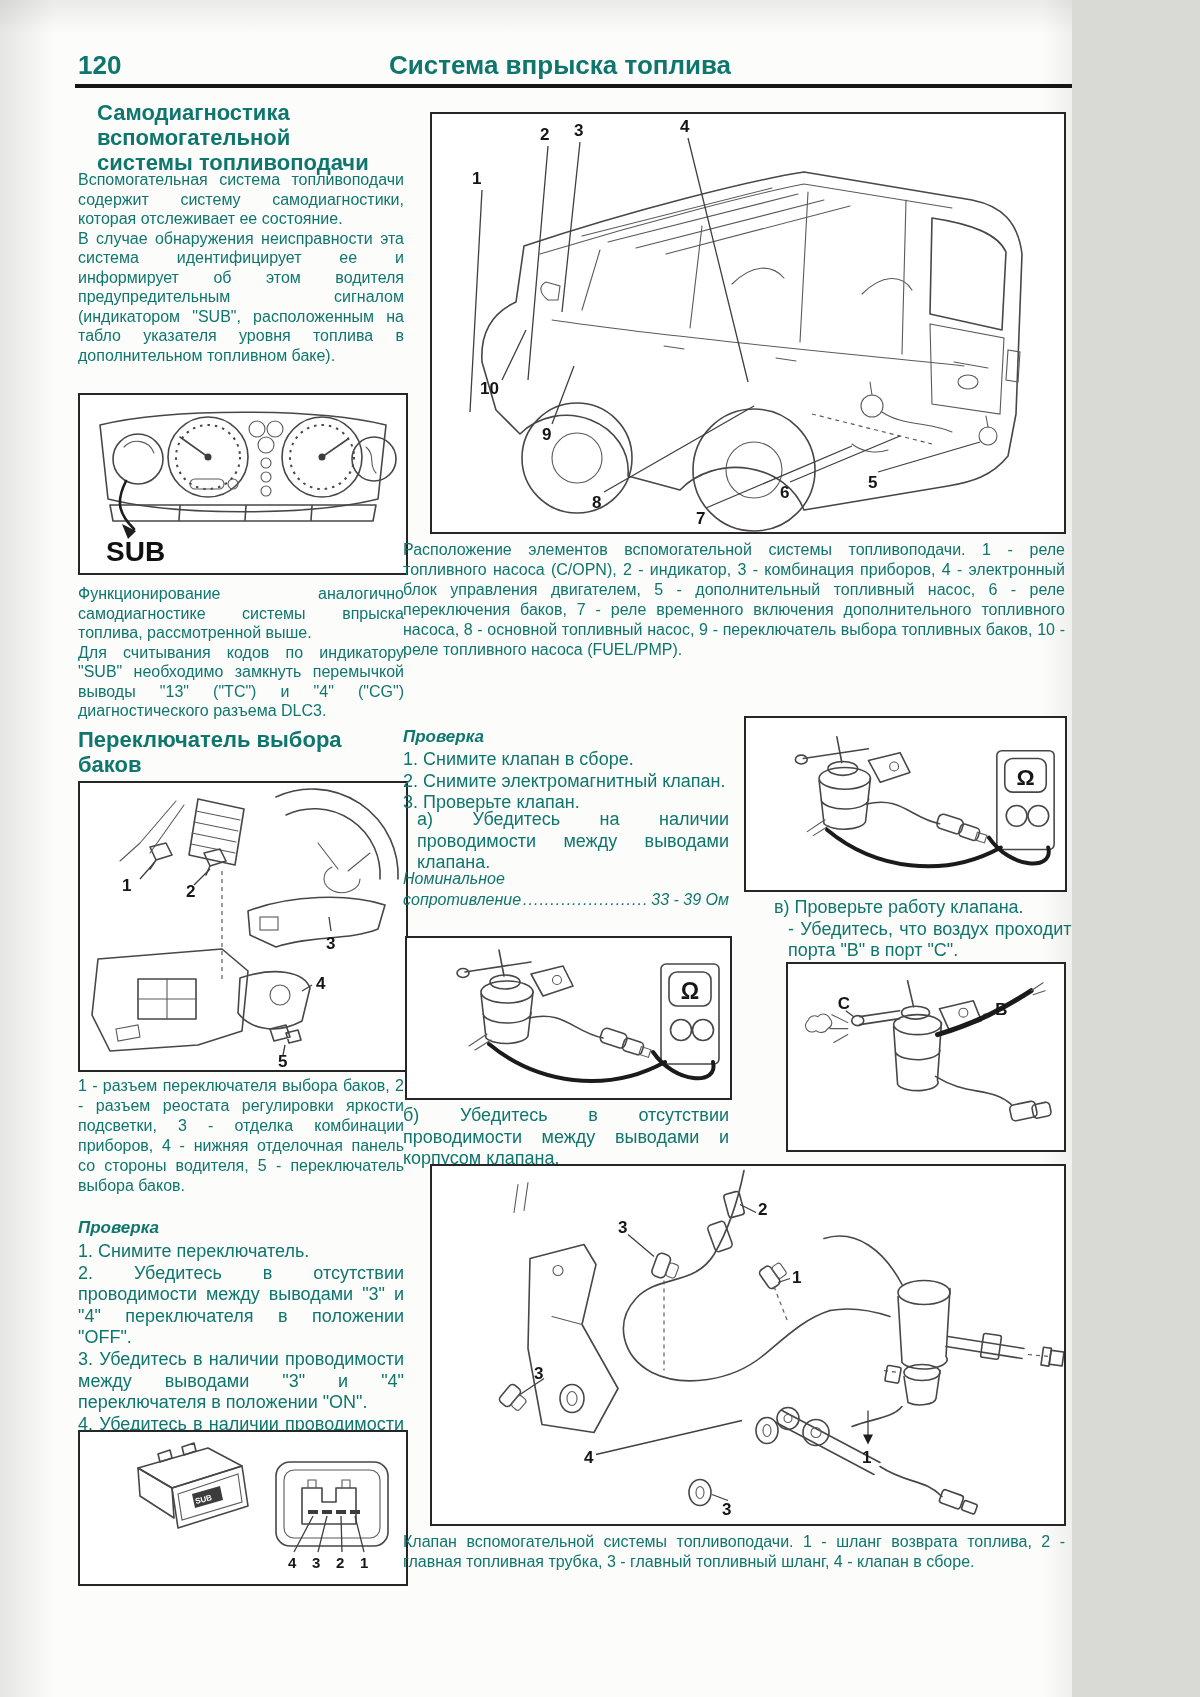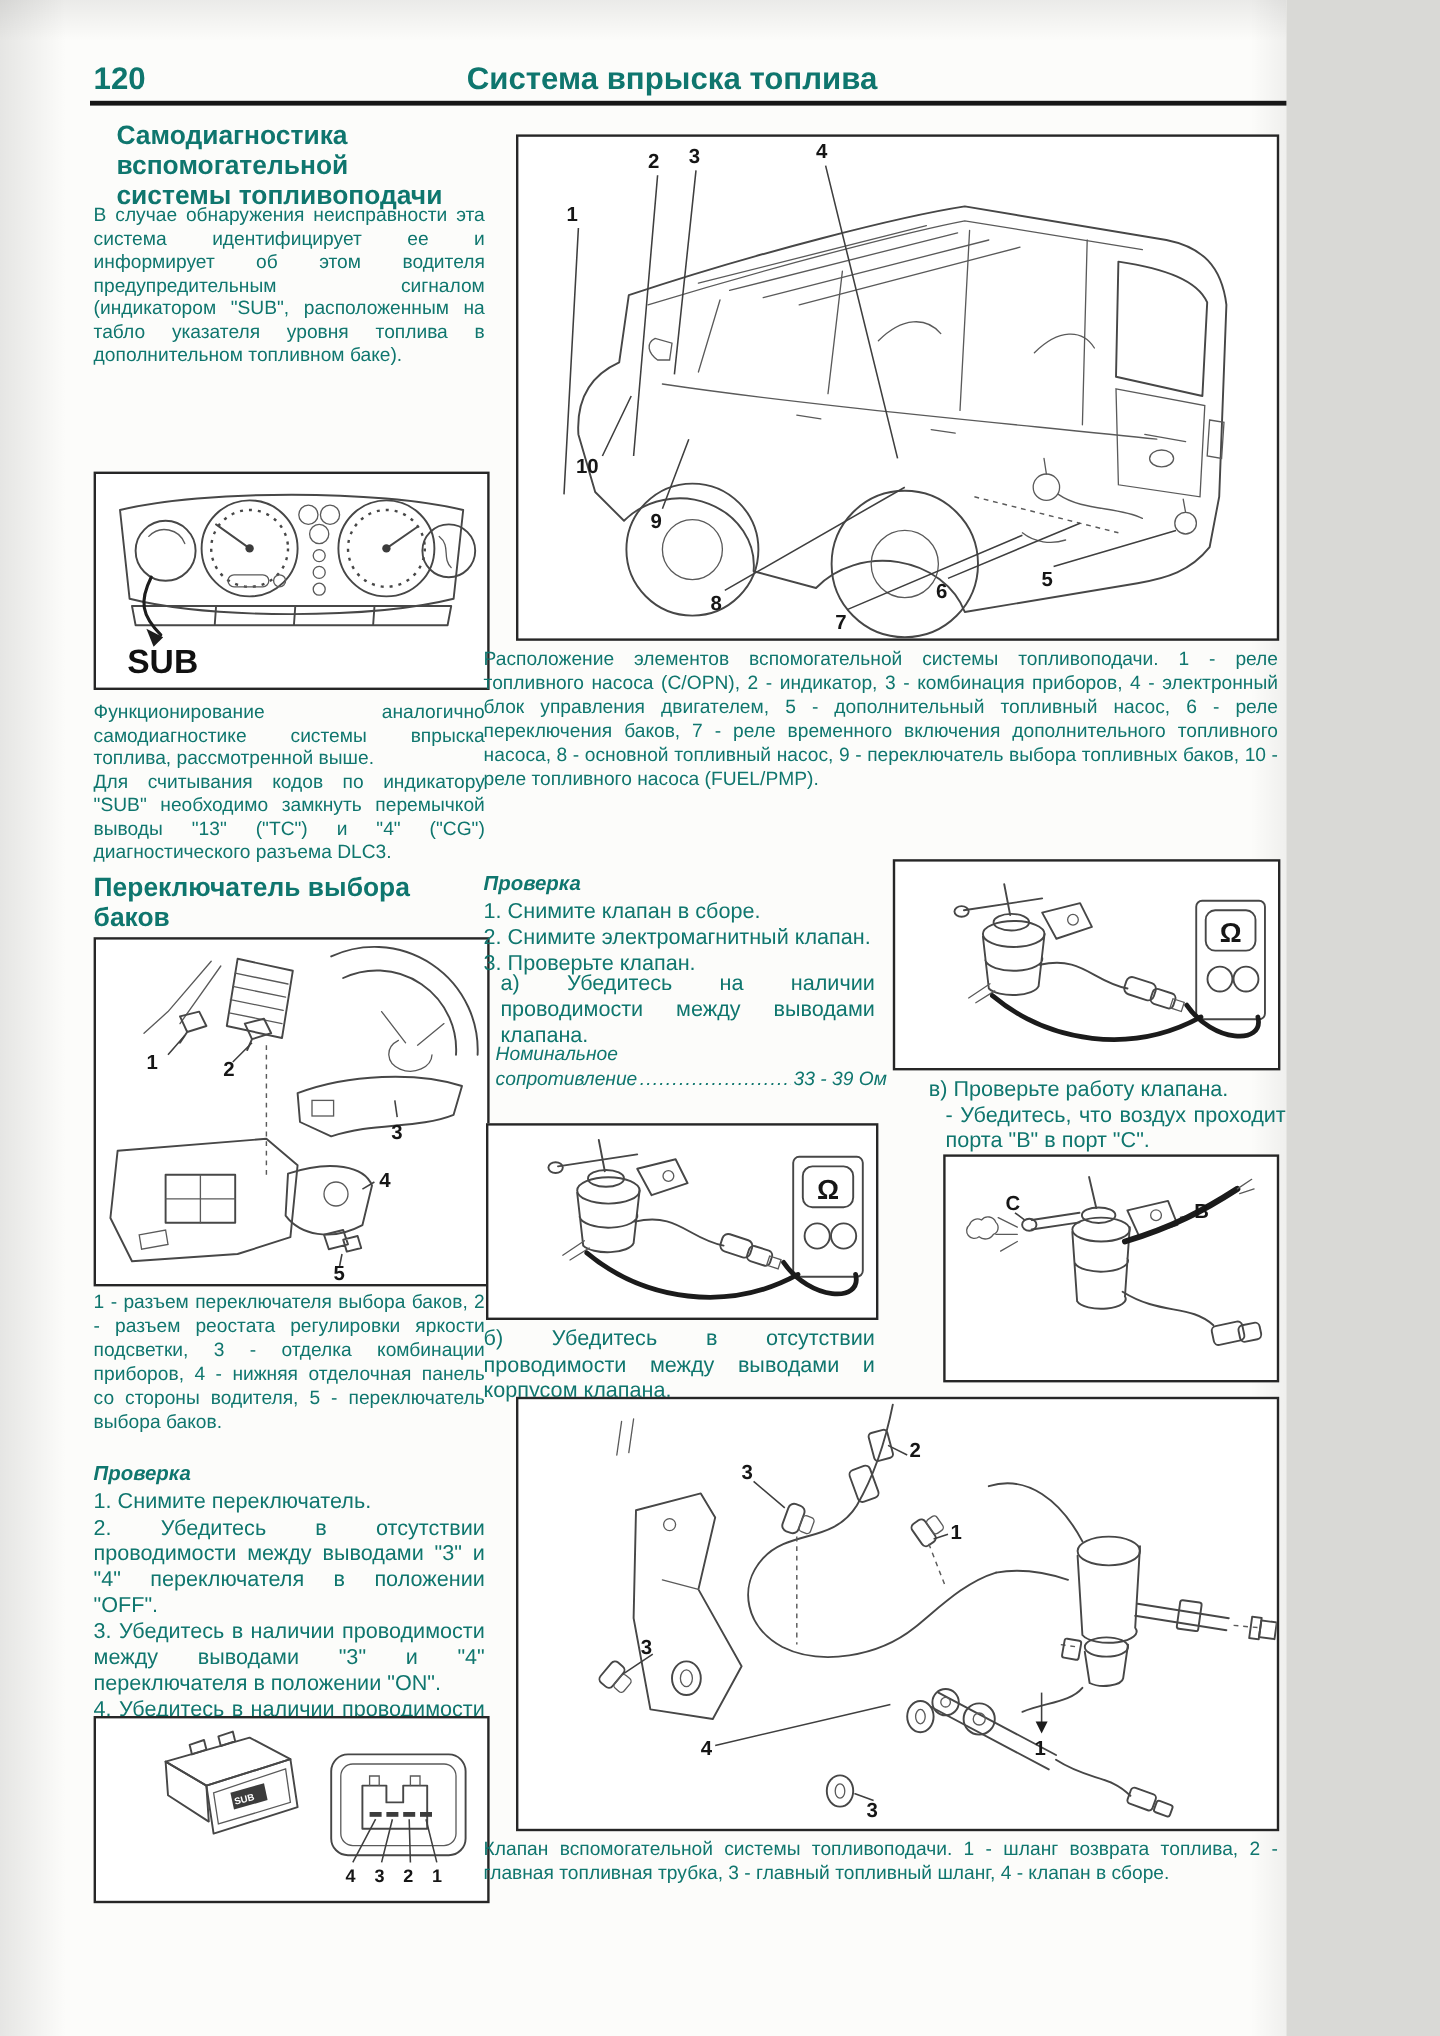--- a/index.html
+++ b/index.html
@@ -40,20 +40,21 @@
 
 <div class="page">
 
   <div class="abs pgnum" style="left:78px;top:50px;">120</div>
   <div class="abs ptitle" style="left:300px;top:50px;width:520px;">Система впрыска топлива</div>
   <div class="abs rule" style="left:75px;top:84px;width:1053px;"></div>
 
   <div class="abs h1" style="left:78px;top:100px;width:272px;margin-left:19px;">Самодиагностика вспомогательной системы топливоподачи</div>
 
   <div class="abs body" style="left:78px;top:170px;width:326px;">
+    <div>Вспомогательная система топливоподачи содержит систему самодиагностики, которая отслеживает ее состояние.</div>
     <div>В случае обнаружения неисправности эта система идентифицирует ее и информирует об этом водителя предупредительным сигналом (индикатором "SUB", расположенным на табло указателя уровня топлива в дополнительном топливном баке).</div>
   </div>
 
   <div class="fig" style="left:78px;top:393px;width:326px;height:178px;">
     <svg viewBox="0 0 326 178">
       <path class="sk" d="M20,30 C90,13 236,13 306,30 L298,104 C230,121 96,121 28,104 Z"></path>
       <path class="sk" d="M30,110 L296,110 L293,126 L33,126 Z M100,111 L99,125 M166,111 L165,125 M232,111 L231,125"></path>
       <circle class="sk" cx="58" cy="64" r="25"></circle>
       <path class="thin" d="M44,52 A18,18 0 0 1 74,58"></path>
       <circle class="sk" cx="128" cy="62" r="40"></circle>
@@ -197,21 +198,21 @@
 
   <div class="abs chk" style="left:403px;top:727px;">Проверка</div>
   <div class="abs steps" style="left:403px;top:749px;width:326px;">
     <div>1. Снимите клапан в сборе.</div>
     <div>2. Снимите электромагнитный клапан.</div>
     <div>3. Проверьте клапан.</div>
   </div>
   <div class="abs steps" style="left:417px;top:809px;width:312px;">
     <div>а) Убедитесь на наличии проводимости между выводами клапана.</div>
   </div>
-  <div class="abs nominal" style="left:403px;top:869px;width:326px;margin-left:10px;">
+  <div class="abs nominal" style="left:403px;top:869px;width:326px;">
     <div>Номинальное</div>
     <div class="nomline">
       <span>сопротивление</span>
       <span class="nomdots">..............................................</span>
       <span>33 - 39 Ом</span>
     </div>
   </div>
 
   <div class="fig" style="left:405px;top:936px;width:323px;height:160px;">
     <svg viewBox="0 0 323 160">

